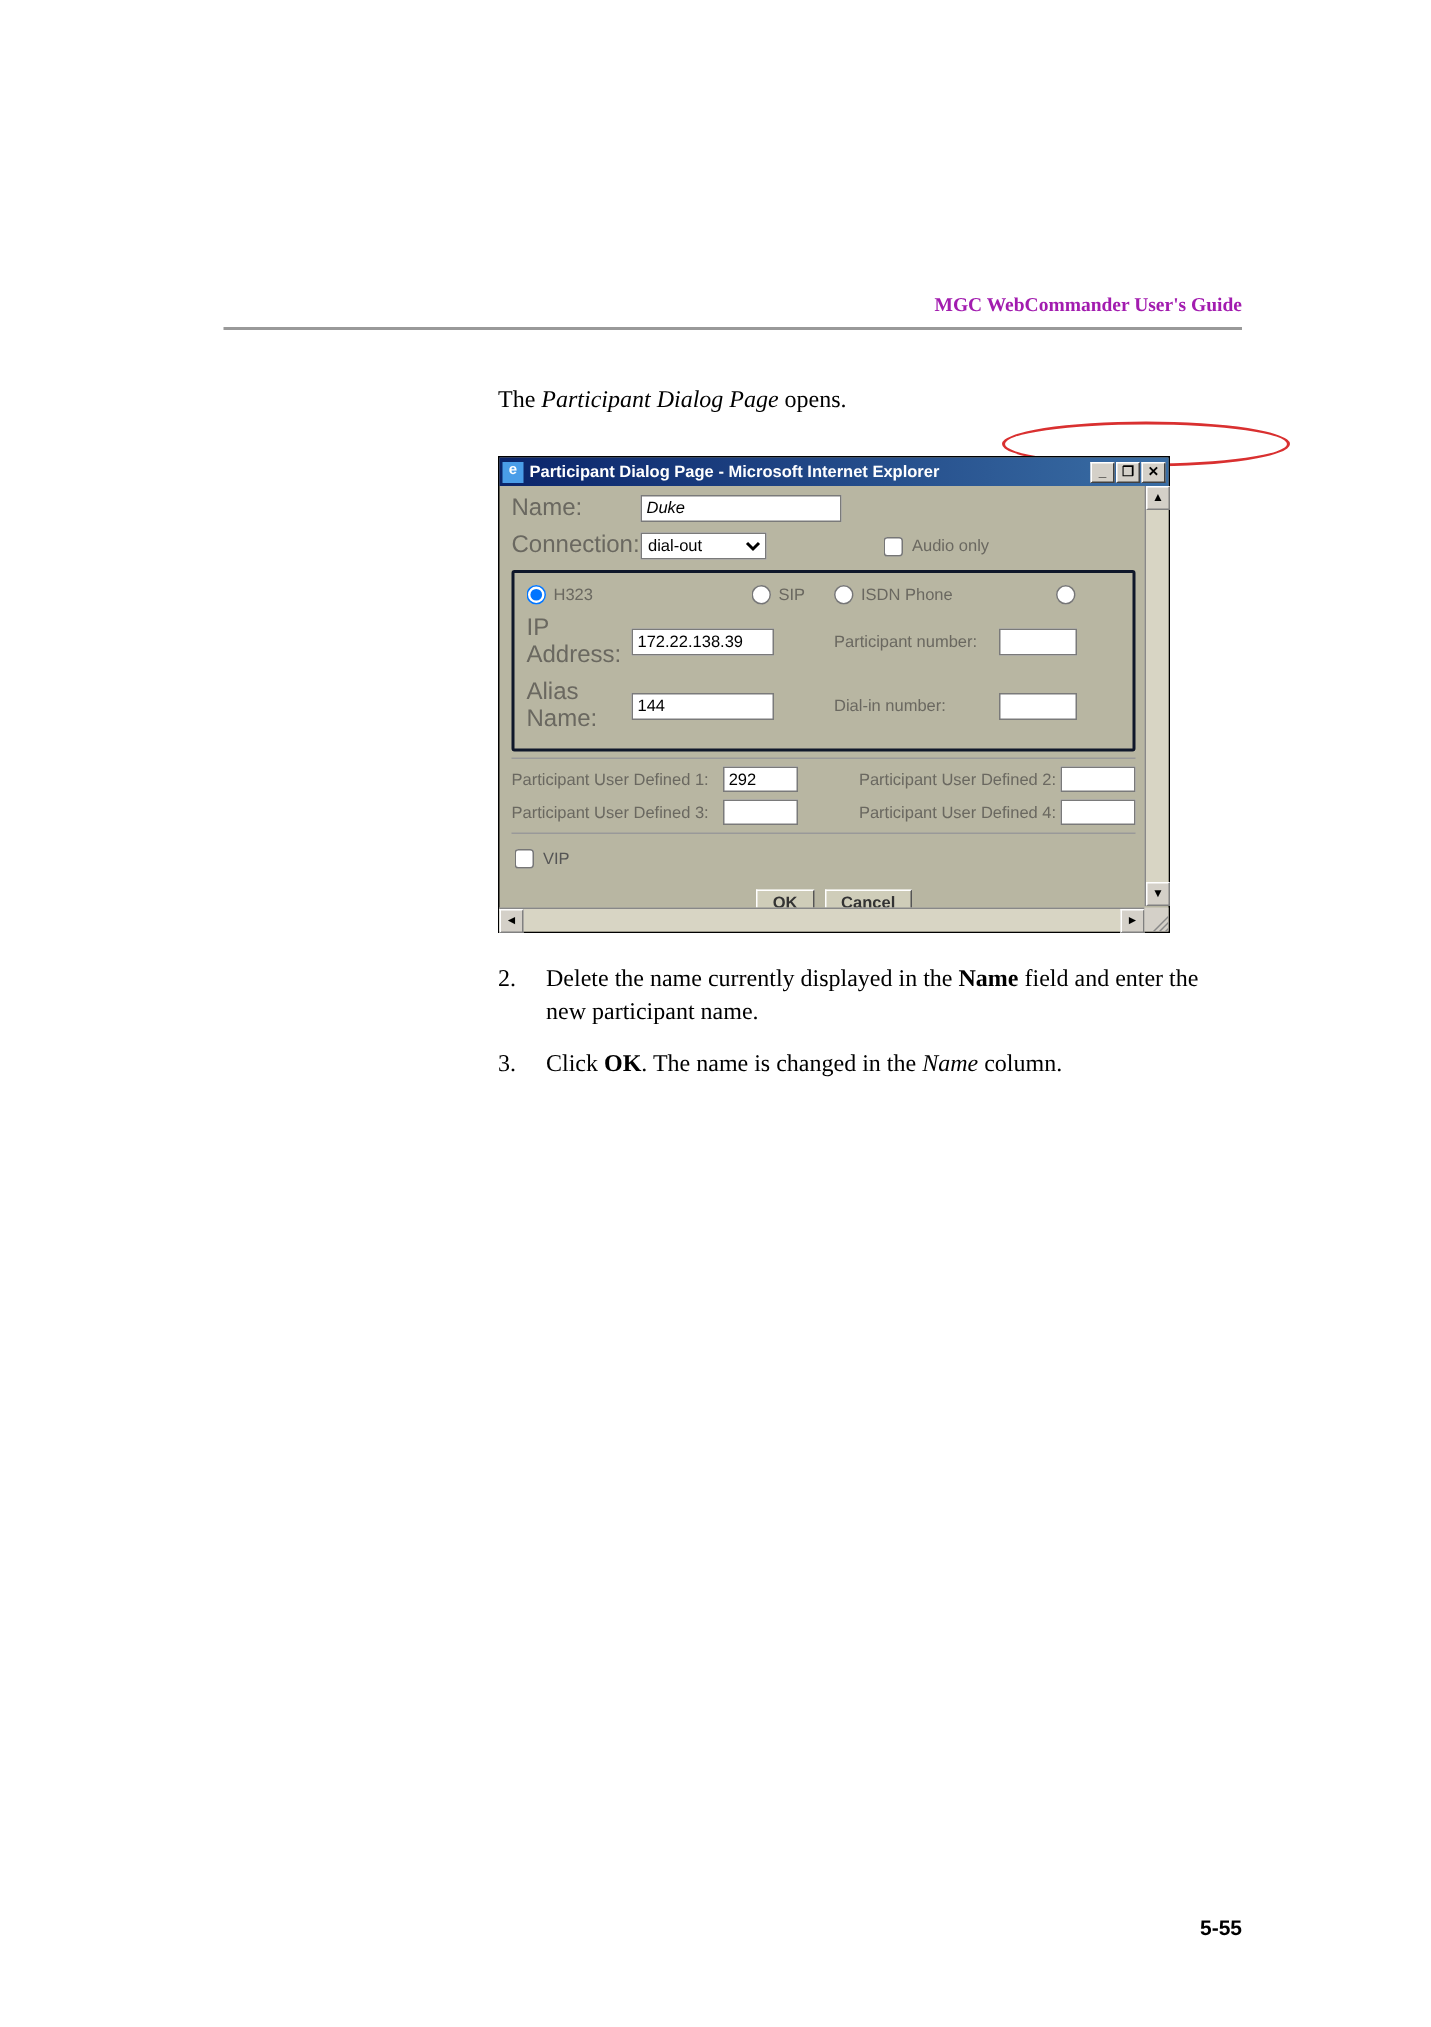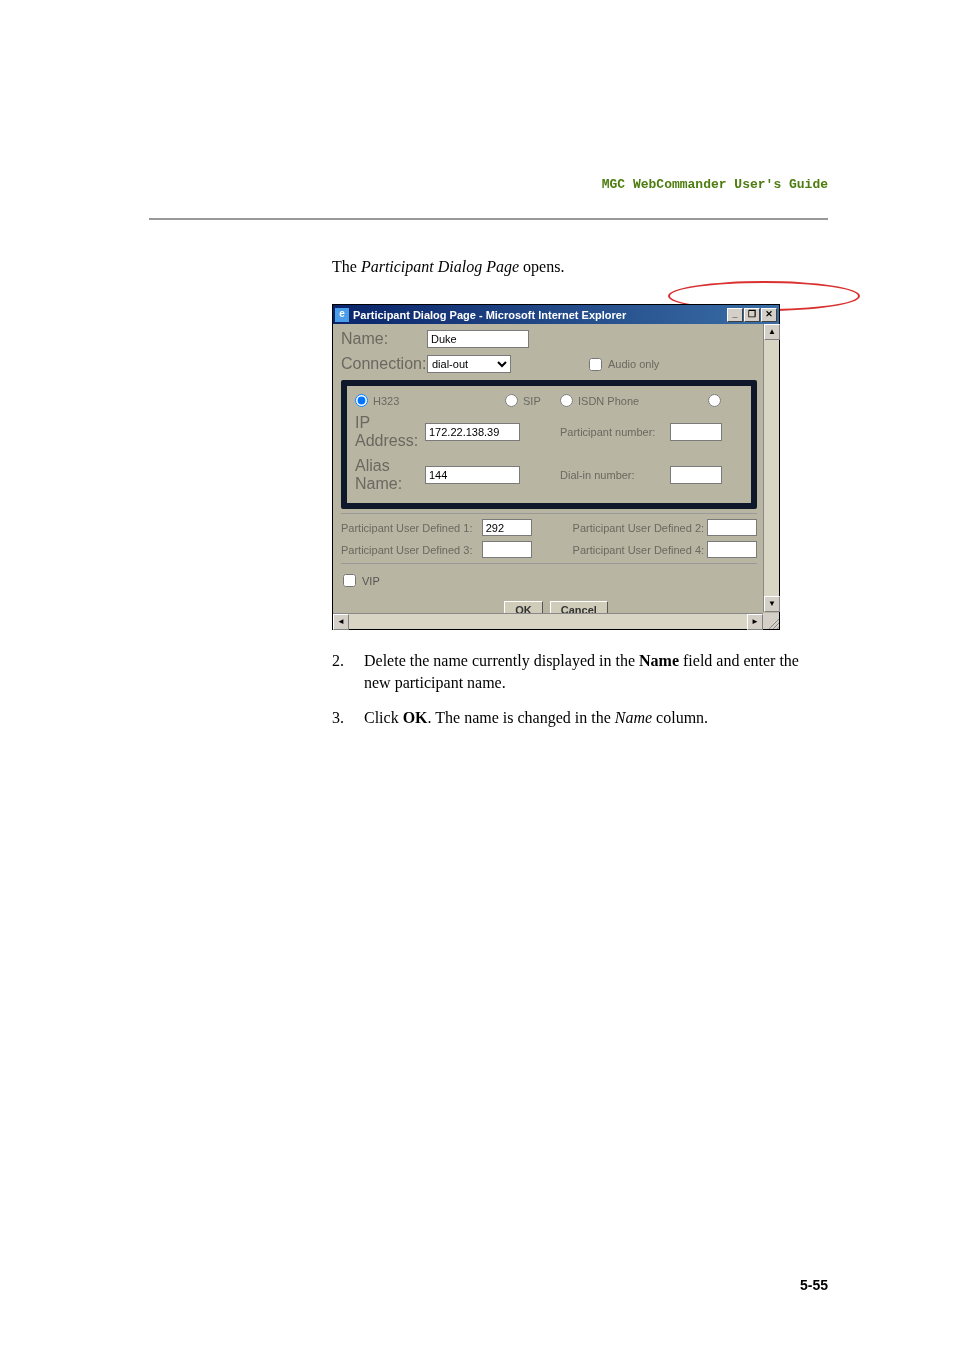--- a/index.html
+++ b/index.html
@@ -13,26 +13,26 @@
     .header-line {
       border-top: 2px solid #999;
       margin: 0;
       position: absolute;
       top: 218px;
       left: 149px;
       right: 126px;
     }
     .header-title {
       position: absolute;
-      top: 177px;
+      top: 195px;
       right: 126px;
-      font-family: Liberation Mono, monospace;
+      font-family: Liberation Serif, serif;
       font-size: 13px;
       font-weight: bold;
-      color: #4d7c0f;
+      color: #a21caf;
     }
     .content {
       position: absolute;
       top: 258px;
       left: 332px;
       right: 126px;
     }
     .intro-text {
       font-size: 16px;
       margin-bottom: 28px;
@@ -164,21 +164,21 @@
       position: absolute;
       border: 2px solid #d93030;
       border-radius: 50%;
       width: 192px;
       height: 30px;
       top: 23px;
       left: 336px;
       pointer-events: none;
     }
     .interface-group {
-      border: 6px solid #0f172a;
+      border: 2px solid #0f172a;
       border-radius: 2px;
       padding: 8px 8px 10px 8px;
       margin: 6px 14px 0 0;
     }
     .interface-row {
       display: flex;
       align-items: center;
       color: #6a6860;
     }
     .interface-row + .interface-row { margin-top: 7px; }
@@ -279,21 +279,21 @@
       <div class="title-controls">
         <div class="title-btn">_</div>
         <div class="title-btn">❐</div>
         <div class="title-btn">✕</div>
       </div>
     </div>
 
     <div class="dialog-body">
       <div class="form-row">
         <span class="form-label">Name:</span>
-        <input class="text-input" style="width: 102px;" value="Duke">
+        <input class="text-input" style="width: 134px; font-style: italic;" value="Duke">
       </div>
       <div class="form-row">
         <span class="form-label">Connection:</span>
         <select class="select-input" style="width:84px">
           <option>dial-out</option>
         </select>
         <span style="width:78px"></span>
         <input type="checkbox" style="">
         <span style="margin-left:6px">Audio only</span>
       </div>

